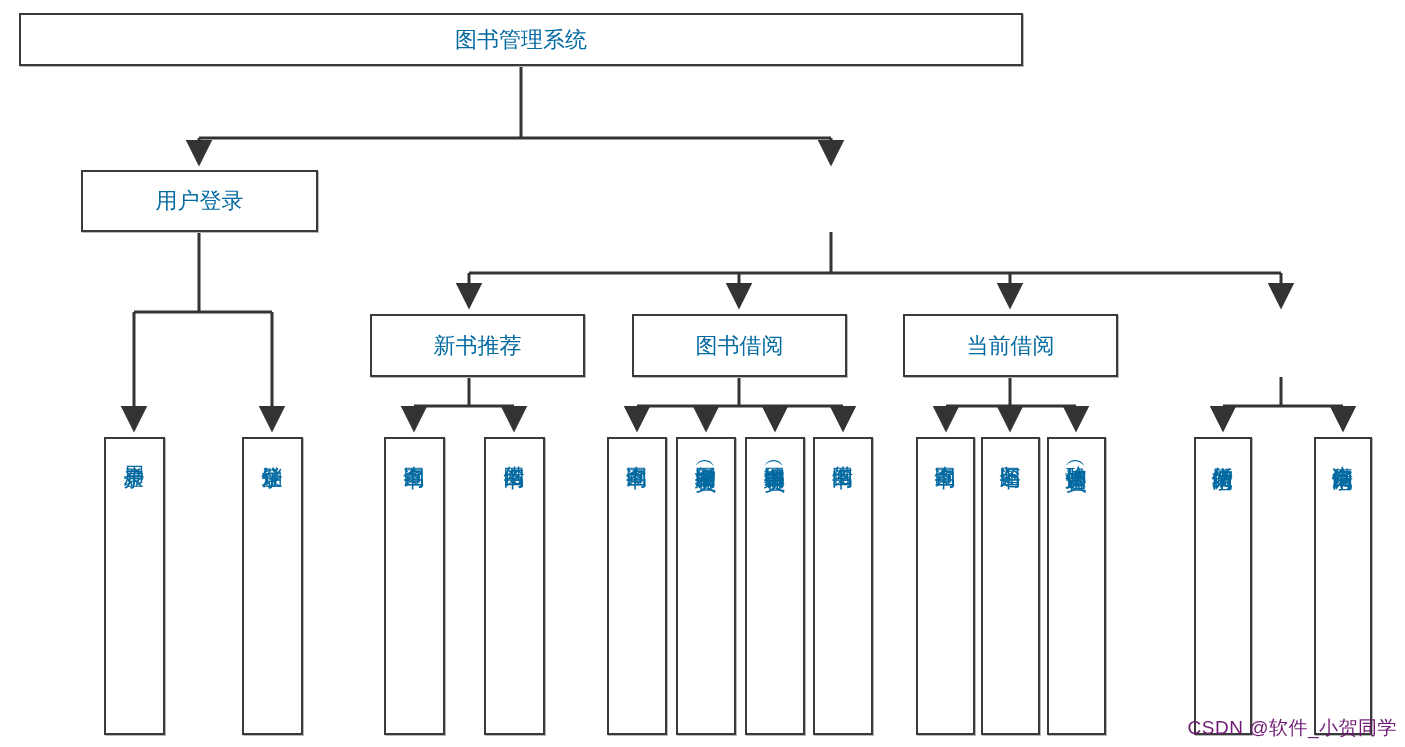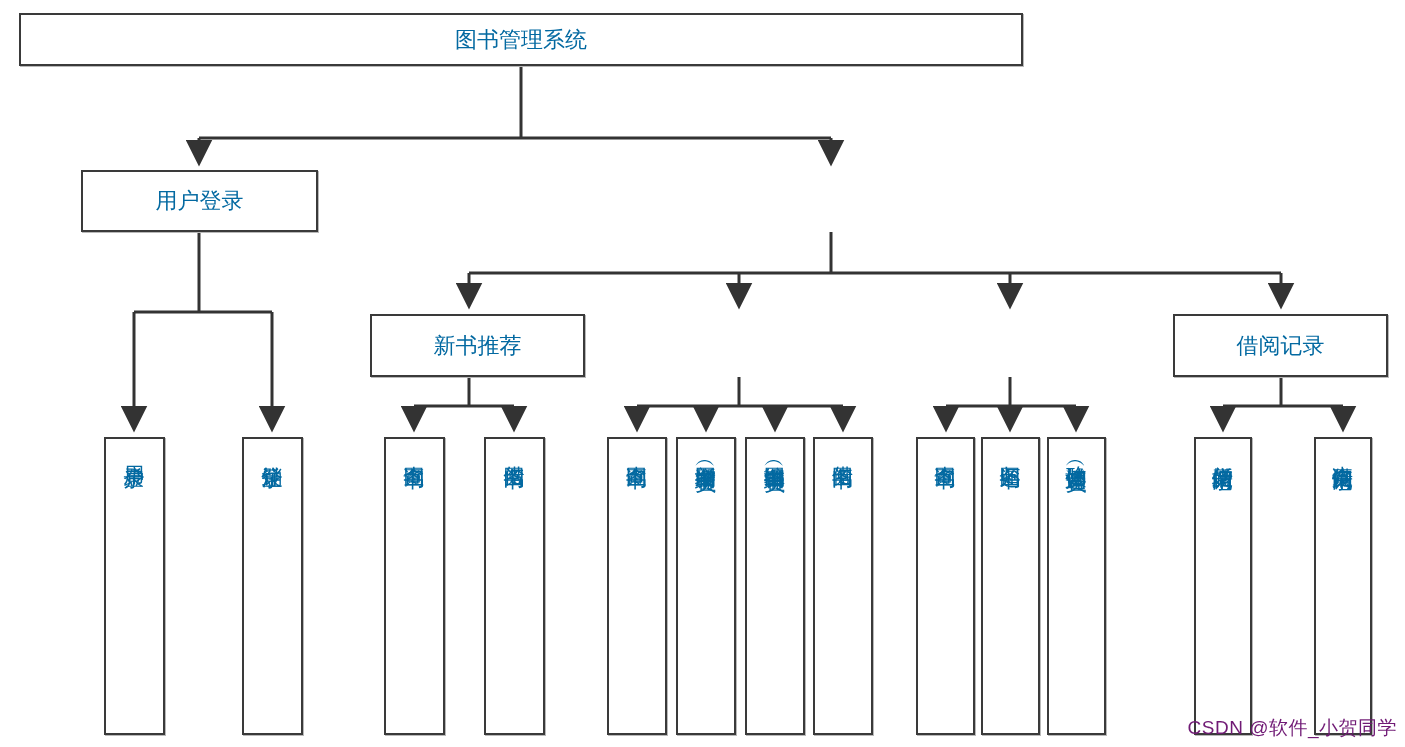--- a/index.html
+++ b/index.html
@@ -124,22 +124,25 @@
     <span class="node-label">图书管理系统</span>
   </div>
 
   <div class="node horiz" style="left:81px; top:170px; width:237px; height:62px;">
     <span class="node-label">用户登录</span>
   </div>
 
   <div class="node horiz" style="left:362px; top:314px; width:215px; height:63px;margin-left:8px;">
     <span class="node-label">新书推荐</span>
   </div>
-  <div class="node horiz" style="left:1173px; top:314px; width:215px; height:63px;">
-    <span class="node-label">借阅记录</span>
+  <div class="node horiz" style="left:632px; top:314px; width:215px; height:63px;">
+    <span class="node-label">图书借阅</span>
+  </div>
+  <div class="node horiz" style="left:903px; top:314px; width:215px; height:63px;">
+    <span class="node-label">当前借阅</span>
   </div>
 
   <div class="node vert" style="left:104px; top:437px; width:61px; height:298px;">
     <span class="node-label">用户登录</span>
   </div>
   <div class="node vert" style="left:242px; top:437px; width:61px; height:298px;">
     <span class="node-label">注销登录</span>
   </div>
 
   <div class="node vert" style="left:384px; top:437px; width:61px; height:298px;">

